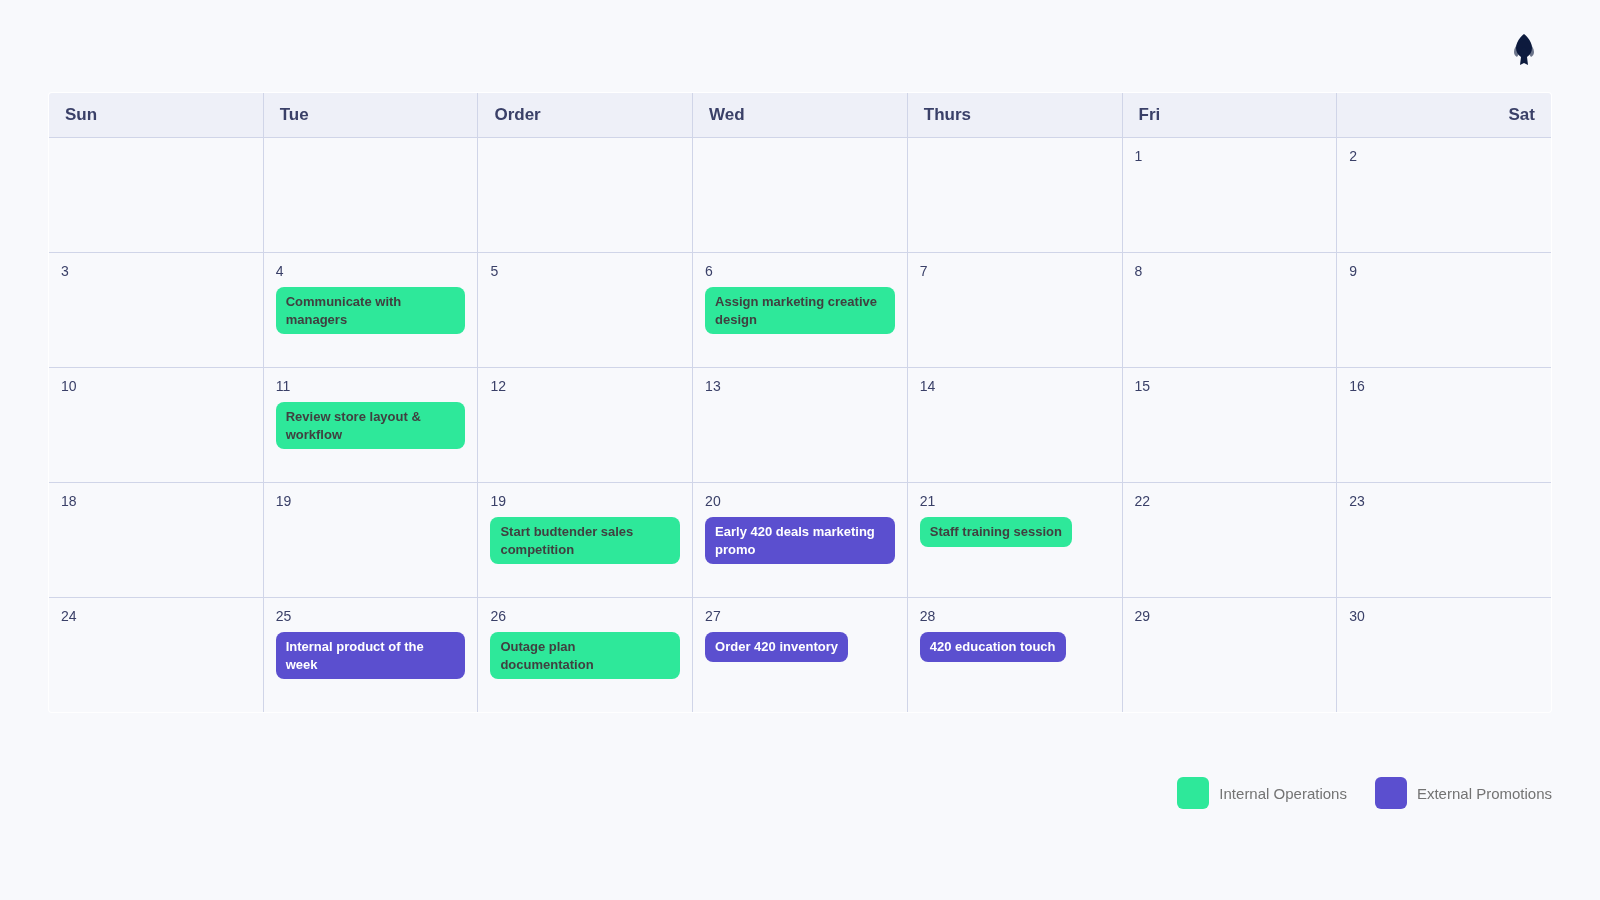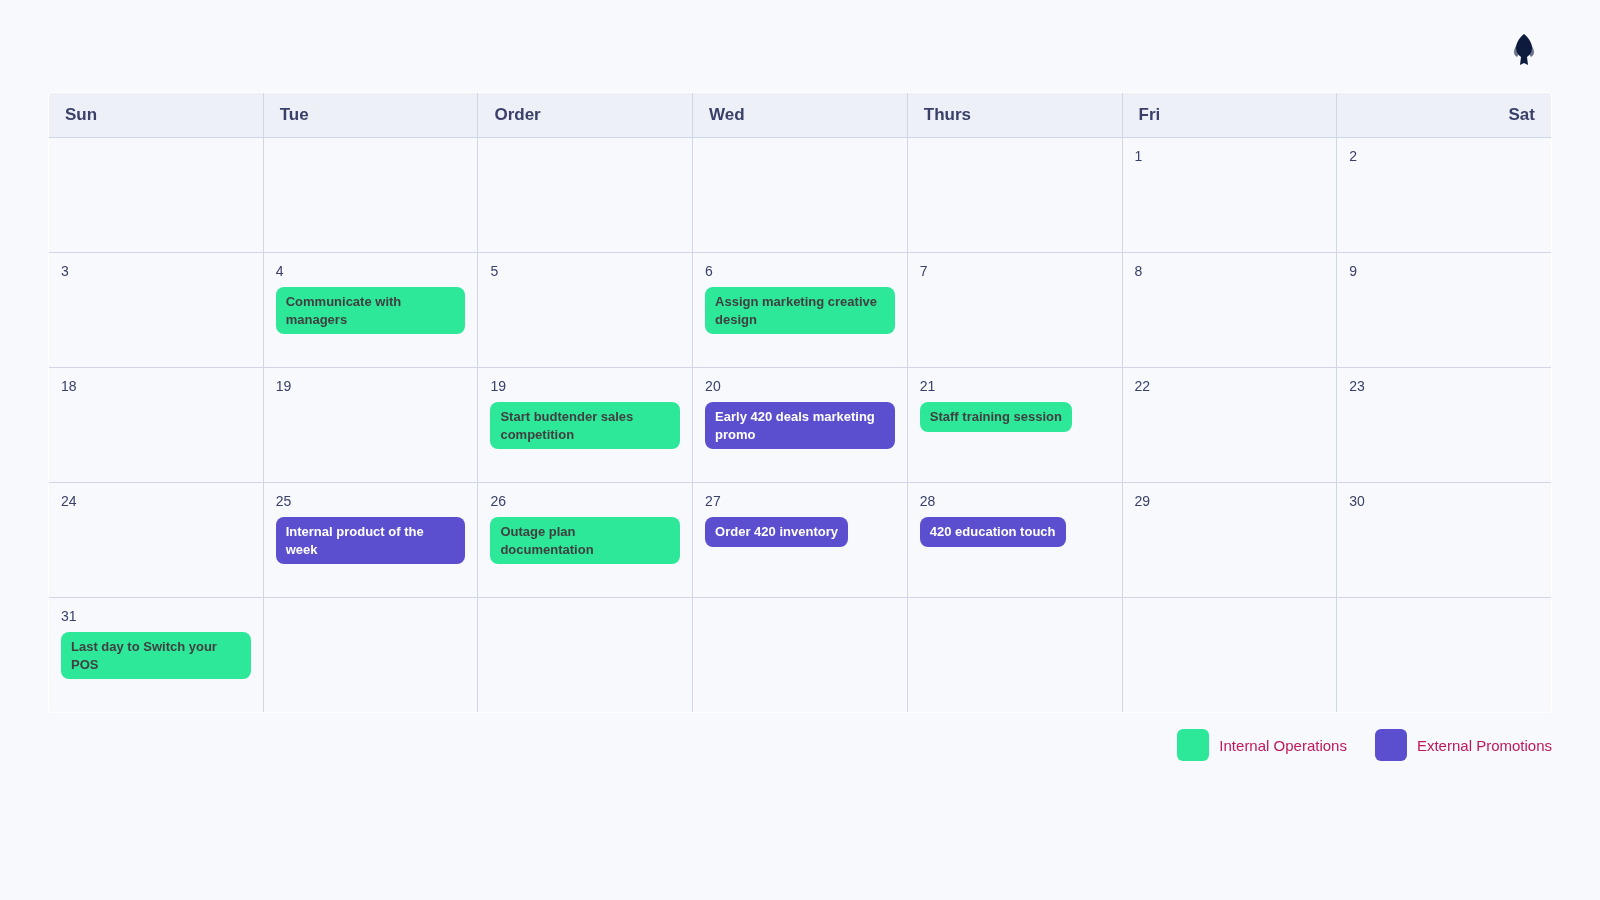--- a/index.html
+++ b/index.html
@@ -95,21 +95,22 @@
       align-items: center;
       gap: 28px;
       margin-top: 16px;
     }
     .legend-item {
       display: flex;
       align-items: center;
       gap: 10px;
       font-size: 15px;
       font-weight: 500;
-      color: #be185d;
+      color: #737373;
+      margin-top: 48px;
     }
     .legend-dot {
       width: 32px;
       height: 32px;
       border-radius: 6px;
     }
     .legend-green { background: #2ee89a; }
     .legend-purple { background: #5b4fcf; }
   </style>
 </head>
@@ -167,20 +168,41 @@
         </td>
         <td>
           <div class="day-num">8</div>
         </td>
         <td>
           <div class="day-num">9</div>
         </td>
       </tr>
       <tr>
         <td>
+          <div class="day-num">10</div>
+        </td>
+        <td><div class="day-num">11</div><div class="event event-green">Review store layout &amp; workflow</div></td>
+        <td>
+          <div class="day-num">12</div>
+        </td>
+        <td>
+          <div class="day-num">13</div>
+        </td>
+        <td>
+          <div class="day-num">14</div>
+        </td>
+        <td>
+          <div class="day-num">15</div>
+        </td>
+        <td>
+          <div class="day-num">16</div>
+        </td>
+      </tr>
+      <tr>
+        <td>
           <div class="day-num">18</div>
         </td>
         <td>
           <div class="day-num">19</div>
         </td>
         <td><div class="day-num">19</div><div class="event event-green">Start budtender sales competition</div></td>
         <td><div class="day-num">20</div><div class="event event-purple">Early 420 deals marketing promo</div></td>
         <td><div class="day-num">21</div><div class="event event-green">Staff training session</div></td>
         <td>
           <div class="day-num">22</div>
@@ -196,29 +218,20 @@
         <td><div class="day-num">25</div><div class="event event-purple">Internal product of the week</div></td>
         <td><div class="day-num">26</div><div class="event event-green">Outage plan documentation</div></td>
         <td><div class="day-num">27</div><div class="event event-purple">Order 420 inventory</div></td>
         <td><div class="day-num">28</div><div class="event event-purple">420 education touch</div></td>
         <td>
           <div class="day-num">29</div>
         </td>
         <td>
           <div class="day-num">30</div>
         </td>
-      </tr>
-      <tr>
-        <td><div class="day-num">31</div><div class="event event-green">Last day to Switch your POS</div></td>
-        <td></td>
-        <td></td>
-        <td></td>
-        <td></td>
-        <td></td>
-        <td></td>
       </tr>
     </tbody>
 </table>
 
 <div class="legend">
 <div class="legend-item">
       <div class="legend-dot legend-green"></div>
       <span>Internal Operations</span>
     </div>
     <div class="legend-item">

